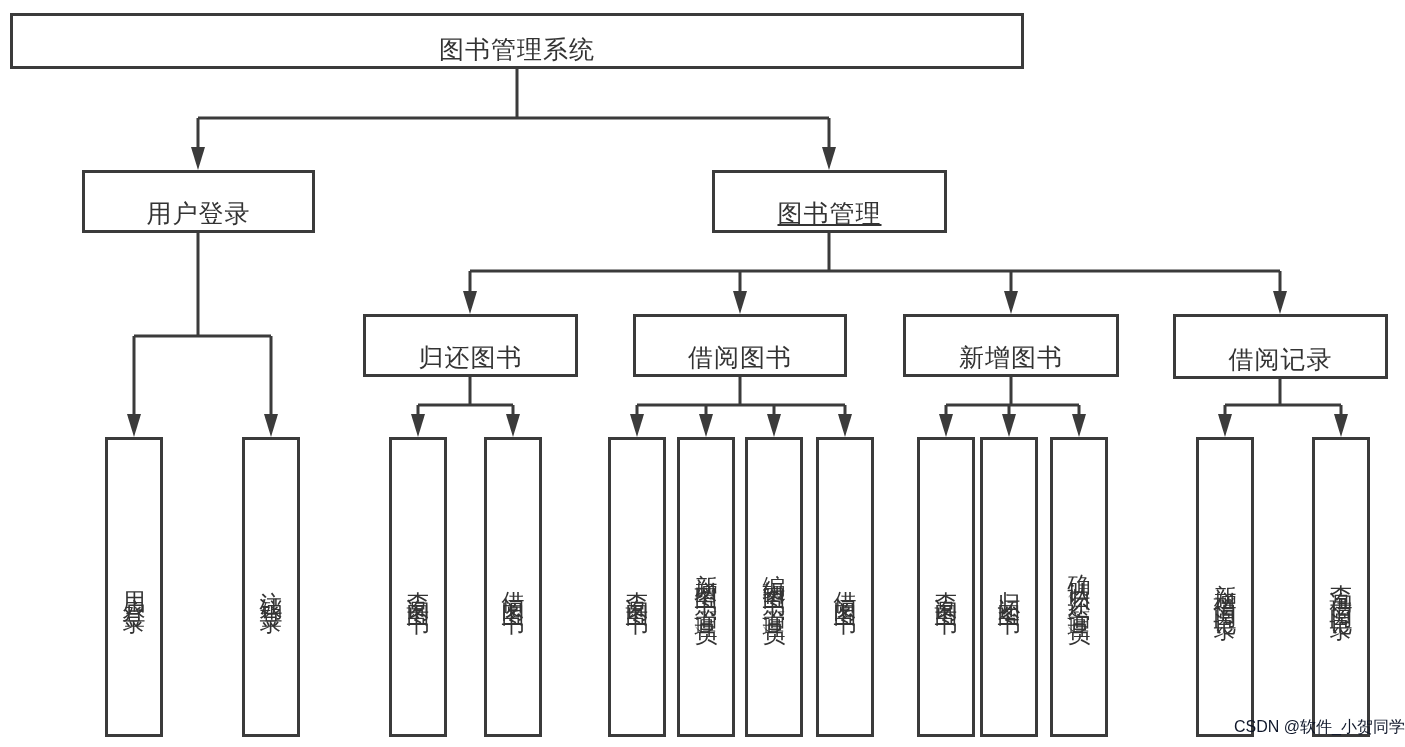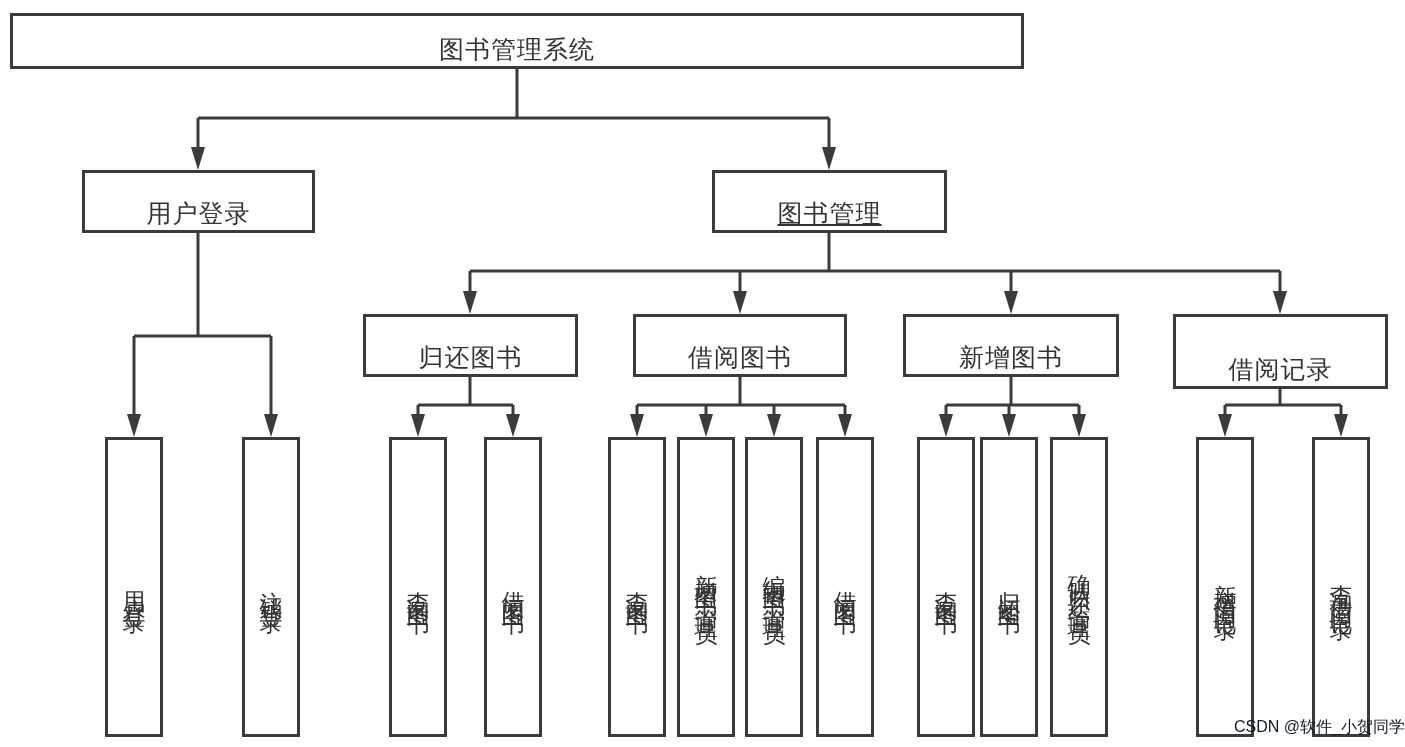--- a/index.html
+++ b/index.html
@@ -132,21 +132,21 @@
 
   <div class="hbox" style="left:363px; top:314px; width:215px; height:63px;">
     <span>归还图书</span>
   </div>
   <div class="hbox" style="left:633px; top:314px; width:214px; height:63px;">
     <span>借阅图书</span>
   </div>
   <div class="hbox" style="left:903px; top:314px; width:216px; height:63px;">
     <span>新增图书</span>
   </div>
-  <div class="hbox" style="left:1173px; top:314px; width:215px; height:75px;">
+  <div class="hbox" style="left:1173px; top:314px; width:215px; height:65px;">
     <span>借阅记录</span>
   </div>
 
   <div class="vbox" style="left:105px;">
     <span class="vtext">用户登录</span>
   </div>
   <div class="vbox" style="left:242px;">
     <span class="vtext">注销登录</span>
   </div>
 

